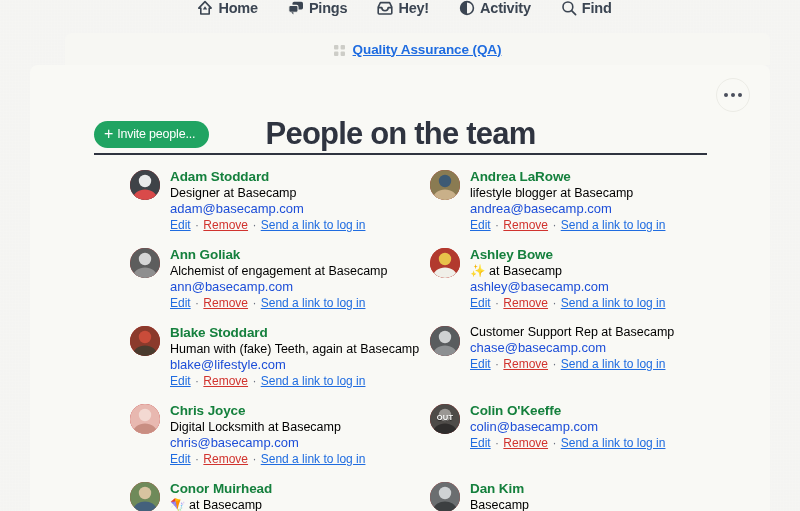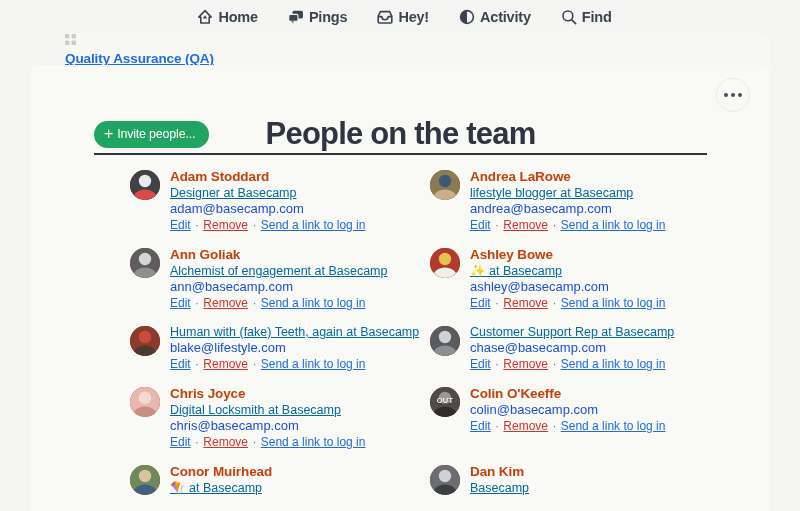--- a/index.html
+++ b/index.html
@@ -17,21 +17,21 @@
       repeating-linear-gradient(0deg, rgba(255,255,255,0.55) 0px, rgba(255,255,255,0.0) 1px, rgba(255,255,255,0.45) 2px, rgba(255,255,255,0.0) 3px),
       repeating-linear-gradient(90deg, rgba(255,255,255,0.5) 0px, rgba(255,255,255,0.0) 1px, rgba(255,255,255,0.4) 2px, rgba(255,255,255,0.0) 3px);
     color: #32343a;
     position: relative;
   }
 
   
   #topnav {
     height: 33px;
     display: flex;
-    align-items: center;
+    align-items: flex-start;
     justify-content: center;
     gap: 30px;
     padding-left: 9px;
   }
   .nav-item {
     display: flex;
     align-items: center;
     gap: 5px;
     font-size: 14.5px;
     font-weight: bold;
@@ -45,24 +45,23 @@
   #crumbbar {
     position: absolute;
     left: 65px;
     top: 33px;
     width: 705px;
     height: 32px;
     background: #f7f7f3;
     border-top-left-radius: 7px;
     border-top-right-radius: 7px;
     display: flex;
-    align-items: flex-start;
+    align-items: center;
     justify-content: center;
     gap: 7px;
-    flex-direction: column;
   }
   #crumb-link {
     font-size: 13.5px;
     font-weight: bold;
     color: #1f6ce0;
     text-decoration: underline;
     cursor: pointer;
     letter-spacing: -0.1px;
   }
   .grid-icon { display: block; width: 12px; height: 12px; }
@@ -180,29 +179,28 @@
     font-size: 7.5px;
     font-weight: bold;
     color: #ffffff;
     letter-spacing: 0.2px;
     text-shadow: 0 1px 1px rgba(0,0,0,0.55);
   }
   .pinfo { flex: 1; min-width: 0; }
   .pname {
     font-size: 13.5px;
     font-weight: bold;
-    color: #c2410c;
+    color: #15803d;
     line-height: 17px;
     letter-spacing: -0.1px;
   }
   .prole {
     font-size: 12.5px;
-    color: #0369a1;
+    color: #000000;
     line-height: 16px;
-    text-decoration: underline;
   }
   .pemail {
     font-size: 13px;
     color: #1d4ed8;
     line-height: 16px;
   }
   .plinks {
     font-size: 12px;
     line-height: 17px;
     color: #8b8f99;
@@ -353,20 +351,21 @@
       </div>
       <div class="person">
         <div class="avatar">
           <svg viewBox="0 0 30 30">
             <rect width="30" height="30" fill="#8b3a2c"></rect>
             <circle cx="15" cy="11" r="6.2" fill="#c94c3a"></circle>
             <path d="M2 30c1.6-7 6.8-10.4 13-10.4S26.4 23 28 30z" fill="#4a3b2e"></path>
           </svg>
         </div>
         <div class="pinfo">
+          <div class="pname">Blake Stoddard</div>
           <div class="prole">Human with (fake) Teeth, again at Basecamp</div>
           <div class="pemail">blake@lifestyle.com</div>
           <div class="plinks"><a class="link-edit">Edit</a><span class="sep"> · </span><a class="link-remove">Remove</a><span class="sep"> · </span><a class="link-send">Send a link to log in</a></div>
         </div>
       </div>
       <div class="person">
         <div class="avatar">
           <svg viewBox="0 0 30 30">
             <rect width="30" height="30" fill="#595c5e"></rect>
             <circle cx="15" cy="11" r="6.2" fill="#cfd1d2"></circle>

